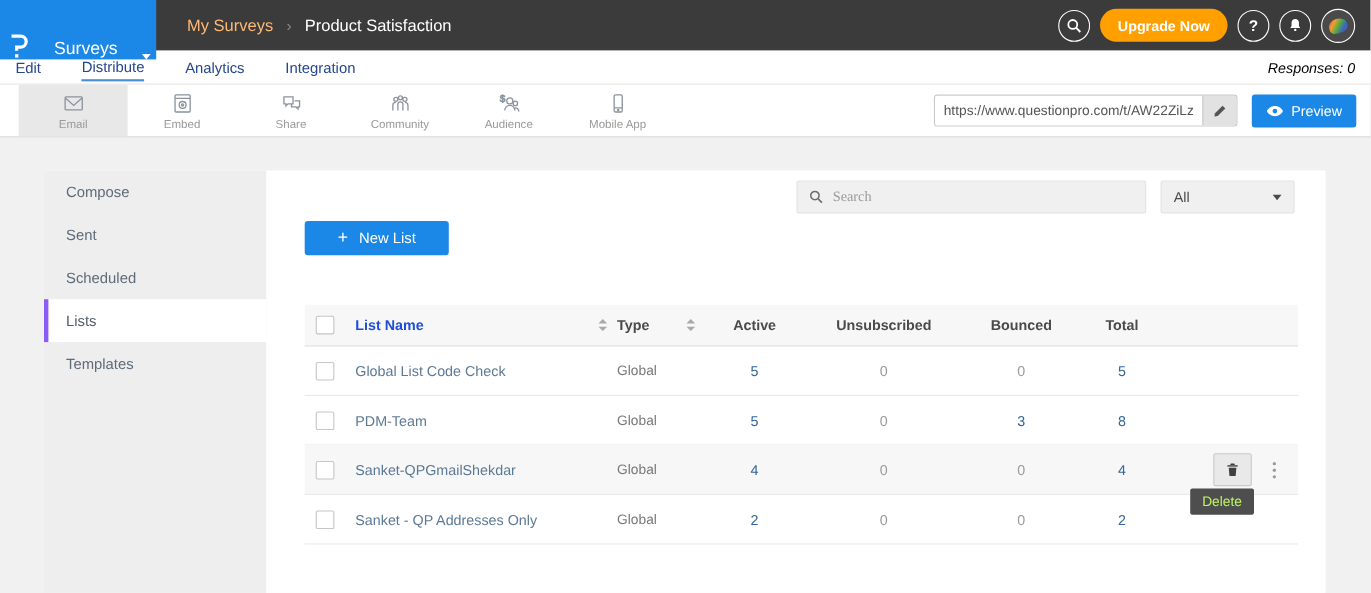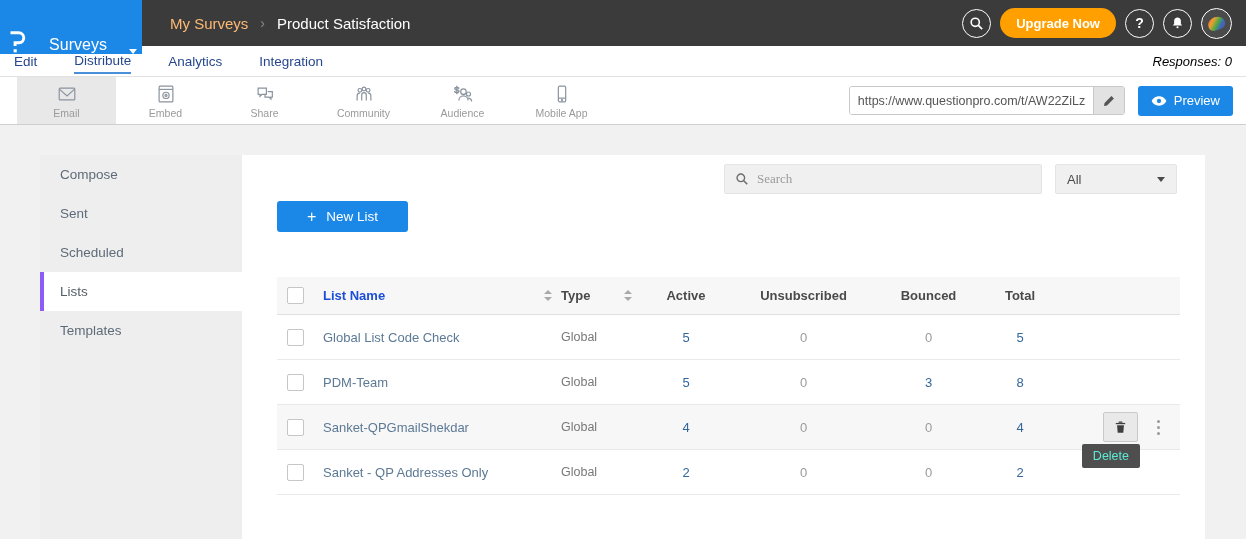--- a/index.html
+++ b/index.html
@@ -100,21 +100,21 @@
   .sort-icon::before { content:""; width:0; height:0; border-left:4px solid transparent;
     border-right:4px solid transparent; border-bottom:4px solid #a9a9a9; }
   .sort-icon::after { content:""; width:0; height:0; border-left:4px solid transparent;
     border-right:4px solid transparent; border-top:4px solid #a9a9a9; }
   .row-actions { display:flex; align-items:center; justify-content:flex-end; gap:13px;
     padding-right:14px; position:relative; height:100%; }
   .trash-btn { width:35px; height:30px; background:#e9e9e9; border:1px solid #c9c9c9; border-radius:2px;
     display:flex; align-items:center; justify-content:center; cursor:pointer; }
   .dots { width:3px; height:3px; background:#9b9b9b; border-radius:50%;
     box-shadow:0 -6px 0 #9b9b9b, 0 6px 0 #9b9b9b; margin:0 6px; cursor:pointer; }
-  .tooltip { position:absolute; top:39px; right:40px; background:#4e4e4e; color:#5eead4;
+  .tooltip { position:absolute; top:39px; right:40px; background:#4e4e4e; color:#bef264;
     font-size:12.5px; padding:5px 11px; border-radius:2px; z-index:5; white-space:nowrap; }
 </style>
 </head>
 <body>
 
 <header class="topbar">
   <div class="logo-box">
     <svg width="22" height="26" viewBox="0 0 24 28">
       <path d="M6 5 h9 a5.5 5.5 0 0 1 0 11 h-4 v3.5" fill="none" stroke="#fff" stroke-width="3.2"></path>
       <rect x="9.4" y="23" width="3.4" height="3.4" fill="#fff"></rect>

